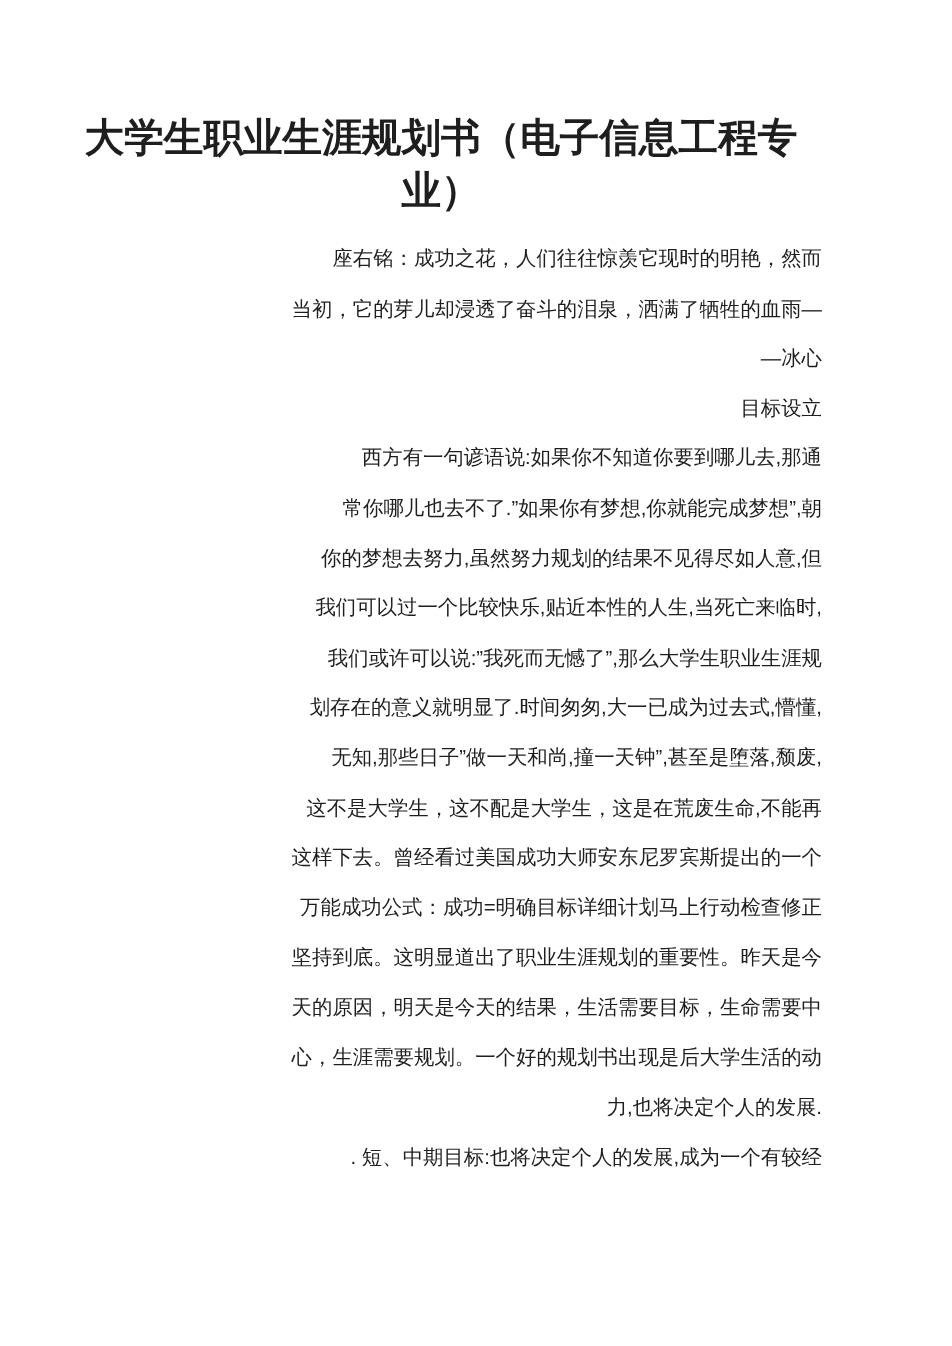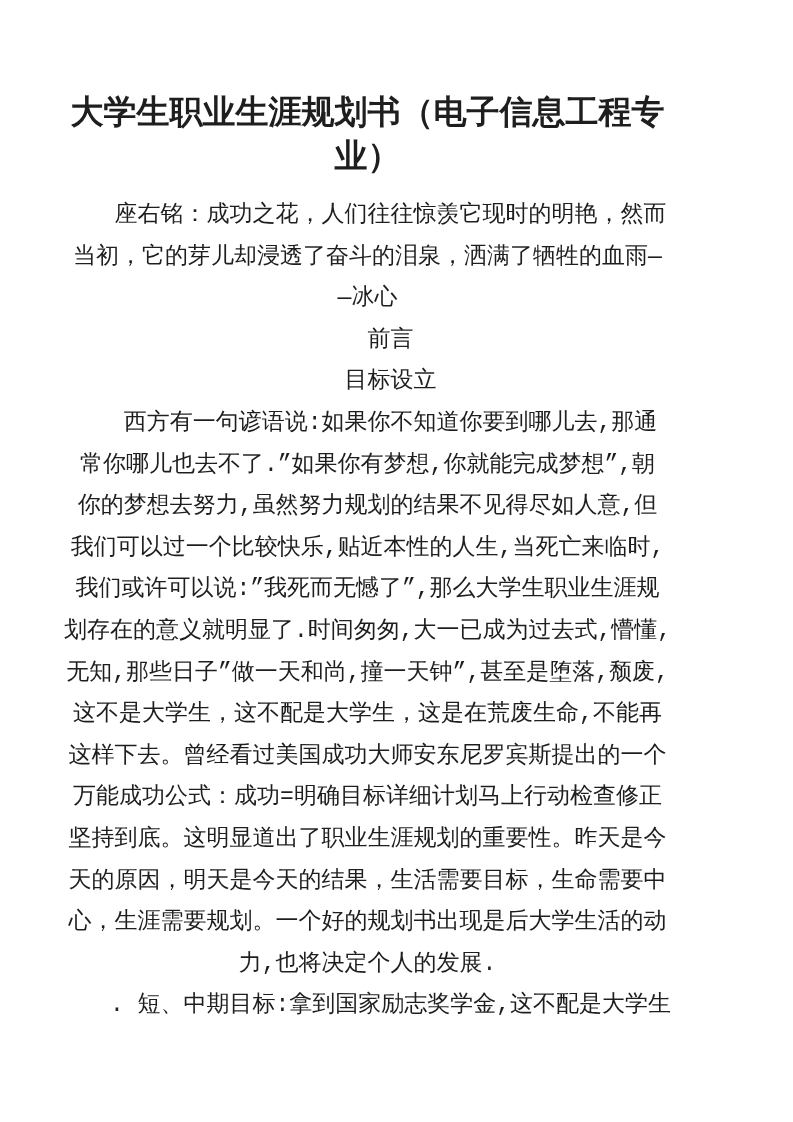--- a/index.html
+++ b/index.html
@@ -10,70 +10,69 @@
   .page {
     position: relative;
     width: 793px;
     height: 1122px;
     margin: 0;
     background: #ffffff;
     color: #1e1e1e;
     box-sizing: border-box;
     padding: 93px 108px 0 50px;
     overflow: hidden;
-    font-family: Liberation Mono, monospace;
+    font-family: Liberation Sans, sans-serif;
     border-radius: 22px;
   }
   .doc-title {
     margin: 0;
     font-size: 33px;
     line-height: 44px;
     font-weight: 700;
     text-align: center;
     white-space: normal;
     word-break: break-all;
   }
   .para {
     margin: 0;
-    font-size: 23px;
+    font-size: 17px;
     line-height: 41.6px;
     text-indent: 2em;
-    text-align: center;
+    text-align: right;
     white-space: pre;      
     overflow: visible;
   }
   .para.first-after-title {
     margin-top: 14px;
   }
 </style>
 </head>
 <body>
 
 <div class="page">
 
   <h1 class="doc-title">大学生职业生涯规划书（电子信息工程专业）</h1>
 
   <p class="para first-after-title">座右铭：成功之花，人们往往惊羡它现时的明艳，然而
 当初，它的芽儿却浸透了奋斗的泪泉，洒满了牺牲的血雨—
 —冰心</p>
 
-  <p class="para">前言</p>
 
   <p class="para">目标设立</p>
 
   <p class="para">西方有一句谚语说:如果你不知道你要到哪儿去,那通
 常你哪儿也去不了.”如果你有梦想,你就能完成梦想”,朝
 你的梦想去努力,虽然努力规划的结果不见得尽如人意,但
 我们可以过一个比较快乐,贴近本性的人生,当死亡来临时,
 我们或许可以说:”我死而无憾了”,那么大学生职业生涯规
 划存在的意义就明显了.时间匆匆,大一已成为过去式,懵懂,
 无知,那些日子”做一天和尚,撞一天钟”,甚至是堕落,颓废,
 这不是大学生，这不配是大学生，这是在荒废生命,不能再
 这样下去。曾经看过美国成功大师安东尼罗宾斯提出的一个
 万能成功公式：成功=明确目标详细计划马上行动检查修正
 坚持到底。这明显道出了职业生涯规划的重要性。昨天是今
 天的原因，明天是今天的结果，生活需要目标，生命需要中
 心，生涯需要规划。一个好的规划书出现是后大学生活的动
 力,也将决定个人的发展.</p>
 
-  <p class="para">. 短、中期目标:拿到国家励志奖学金,这不配是大学生</p>
+  <p class="para">. 短、中期目标:也将决定个人的发展,成为一个有较经</p>
 
 </div>
 
 </body></html>

